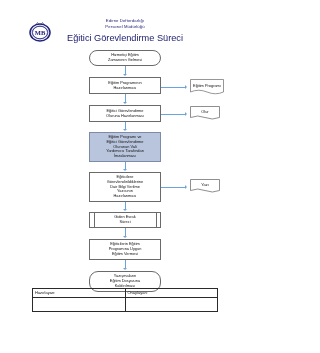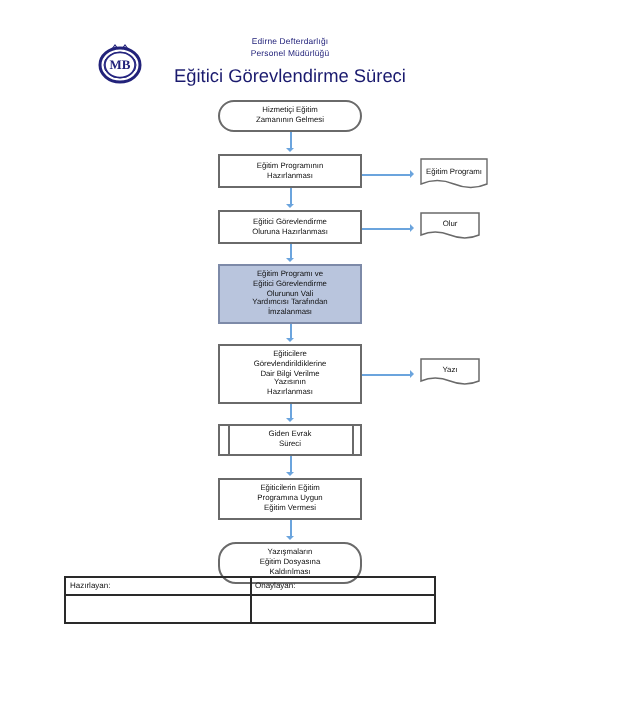--- a/index.html
+++ b/index.html
@@ -1,21 +1,21 @@
 <!DOCTYPE html>
 <html><head>
 <meta charset="utf-8">
 <style>
   html,body{margin:0;padding:0;}
   body{
     width:250px;height:353px;background:#ffffff;
     font-family:"Liberation Sans",sans-serif;
     color:#1a1a1a;overflow:hidden;position:relative;
   }
-  .page{position:relative;width:250px;height:353px;padding-left:20px;}
+  .page{position:relative;width:250px;height:353px;}
 
   
   .header{position:relative;height:48px;}
   .logo{
     position:absolute;left:27px;top:19px;width:26px;height:26px;
   }
   .org-lines{
     position:absolute;left:0;right:0;top:18px;text-align:center;
   }
   .org-line{

